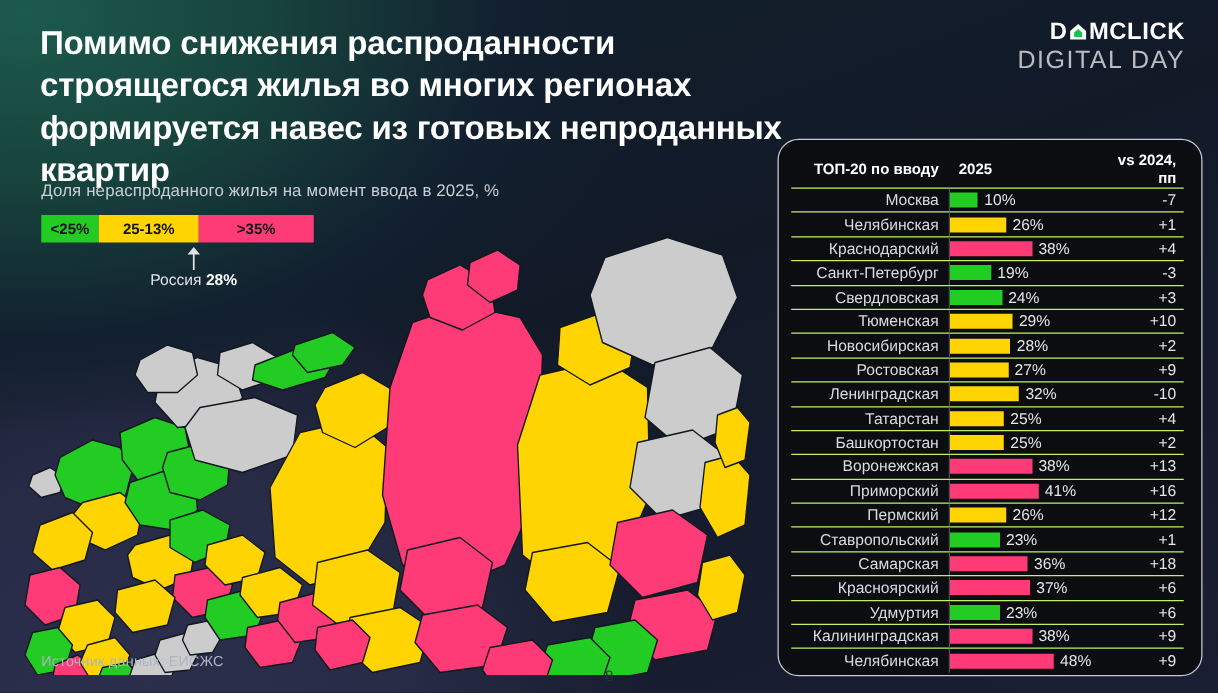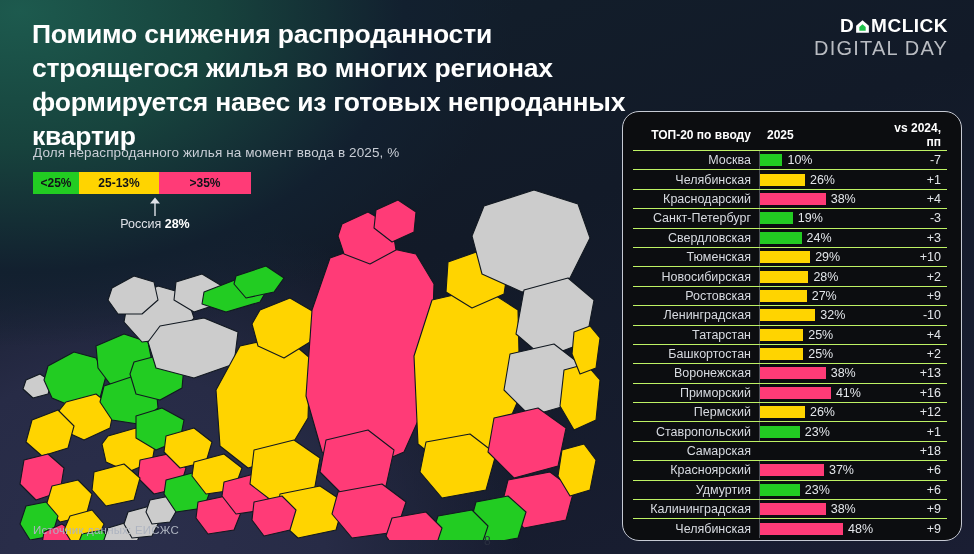--- a/index.html
+++ b/index.html
@@ -451,20 +451,24 @@
         <div class="trow">
           <div class="c-region">Ставропольский</div>
           <div class="c-bar">
             <div class="bar" style="width: 39.7708px; background: rgb(34, 204, 34);"></div>
             <span class="barlabel">23%</span>
           </div>
           <div class="c-delta">+1</div>
         </div>
         <div class="trow">
           <div class="c-region">Самарская</div>
+          <div class="c-bar">
+            <div class="bar" style="width: 62.25px; background: rgb(255, 59, 119);"></div>
+            <span class="barlabel">36%</span>
+          </div>
           <div class="c-delta">+18</div>
         </div>
         <div class="trow">
           <div class="c-region">Красноярский</div>
           <div class="c-bar">
             <div class="bar" style="width: 63.9792px; background: rgb(255, 59, 119);"></div>
             <span class="barlabel">37%</span>
           </div>
           <div class="c-delta">+6</div>
         </div>

